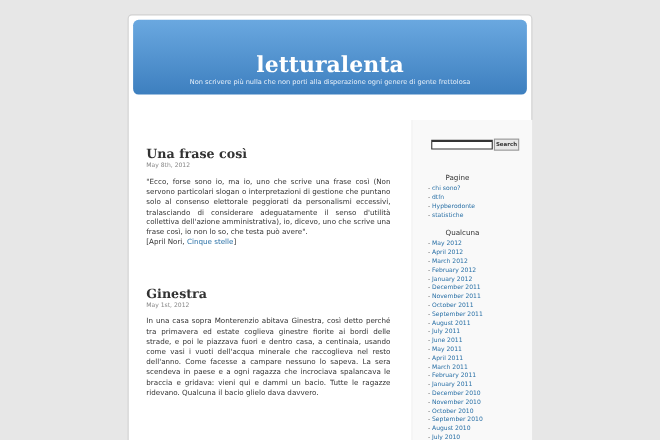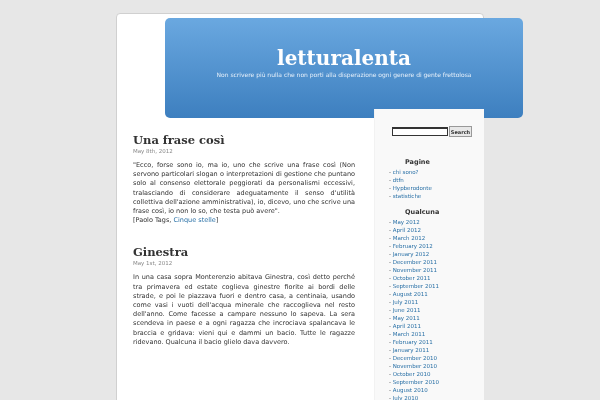--- a/index.html
+++ b/index.html
@@ -1,32 +1,32 @@
 <!DOCTYPE html>
 <html><head>
 <meta charset="utf-8">
 <style>
   html, body { margin:0; padding:0; }
   body { width:600px; height:400px; overflow:hidden; background:#e7e7e7; font-family:"DejaVu Sans","Liberation Sans",sans-serif; }
   #page { position:absolute; left:116px; top:13px; width:366px; height:400px; background:#fff; border:1px solid #d0d0d0; border-radius:4px 4px 0 0; }
-  #header { position:absolute; left:4px; top:4px; width:358px; height:100px; border-radius:5px; background:linear-gradient(#6aa8e0, #3d7fbf); text-align:center;margin-left:44px; }
+  #header { position:absolute; left:4px; top:4px; width:358px; height:68px; border-radius:5px; background:linear-gradient(#6aa8e0, #3d7fbf); text-align:center; }
   #blog-title { display:block; margin-top:28px; font-family:"DejaVu Serif","Liberation Serif",serif; font-size:20px; font-weight:bold; color:#fff; text-decoration:none; line-height:24px; }
   #blog-desc { font-size:6px; color:#e6f0fa; margin-top:1px; }
   #sidebar { position:absolute; left:257px; top:95px; width:109px; height:305px; background:#f9f9f9; border-left:1px solid #f2f2f2; }
   #content { position:absolute; left:16px; top:95px; width:222px; }
   .post { margin-top:16px; }
   .post-title { font-family:"DejaVu Serif","Liberation Serif",serif; font-size:11.5px; font-weight:bold; color:#333; line-height:14px; text-decoration:none; display:block; }
   .post-date { font-size:5.5px; color:#888; line-height:8px; }
   .post-body { font-size:6.5px; color:#333; line-height:9.2px; text-align:justify; margin-top:6px; }
   .post-body a, .meta a, #sidebar a { color:#2970a6; text-decoration:none; }
   .meta { text-align:center; font-size:6.5px; color:#777; line-height:9px; margin-top:8px; }
   #search { position:absolute; left:17px; top:12px; }
   #search-input { width:54px; height:6px; border:1px solid #333; border-top-width:2px; padding:0; margin:0; vertical-align:middle; }
   #search-btn { width:23px; height:11px; font-size:5px; font-weight:bold; color:#333; background:#e8e8e8; border:1px solid #999; padding:0; margin-left:1px; vertical-align:middle; font-family:"DejaVu Sans",sans-serif; }
-  .widget-title { font-size:6.5px; font-weight:bold; color:#333; margin:0 0 2px 0;padding-left:20px; }
+  .widget-title { font-size:6.5px; font-weight:normal; color:#333; margin:0 0 2px 0;padding-left:20px; }
   .widget ul { list-style:none; margin:0; padding:0 0 0 4px; }
   .widget li { font-size:5.5px; line-height:8px; color:#2970a6; }
   .widget li::before { content:"- "; color:#666; }
   #pagine { position:absolute; left:10px; top:49px; }
   #archivio { position:absolute; left:10px; top:99px; }
 </style>
 </head>
 <body>
 
 <div id="page">
@@ -35,25 +35,25 @@
     <div id="blog-desc">Non scrivere più nulla che non porti alla disperazione ogni genere di gente frettolosa</div>
   </div>
 
   <div id="content">
 
     <div class="post" style="margin-top:24px;">
       <a class="post-title" href="#">Una frase così</a>
       <div class="post-date">May 8th, 2012</div>
       <div class="post-body">
         <span>"Ecco, forse sono io, ma io, uno che scrive una frase così (Non servono particolari slogan o interpretazioni di gestione che puntano solo al consenso elettorale peggiorati da personalismi eccessivi, tralasciando di considerare adeguatamente il senso d'utilità collettiva dell'azione amministrativa), io, dicevo, uno che scrive una frase così, io non lo so, che testa può avere".</span><br>
-        <span>[Paolo Tags, </span><a href="#">Cinque stelle</a><span>]</span>
+        <span>[April Nori, </span><a href="#">Cinque stelle</a><span>]</span>
       </div>
     </div>
 
-    <div class="post" style="margin-top:20px;">
+    <div class="post" style="margin-top:35px;">
       <a class="post-title" href="#">Ginestra</a>
       <div class="post-date">May 1st, 2012</div>
       <div class="post-body">In una casa sopra Monterenzio abitava Ginestra, così detto perché tra primavera ed estate coglieva ginestre fiorite ai bordi delle strade, e poi le piazzava fuori e dentro casa, a centinaia, usando come vasi i vuoti dell'acqua minerale che raccoglieva nel resto dell'anno. Come facesse a campare nessuno lo sapeva. La sera scendeva in paese e a ogni ragazza che incrociava spalancava le braccia e gridava: vieni qui e dammi un bacio. Tutte le ragazze ridevano. Qualcuna il bacio glielo dava davvero.</div>
     </div>
 
   </div>
 
   <div id="sidebar">
     <div id="search">
       <input id="search-input" type="text" value="" style=""><button id="search-btn">Search</button>

